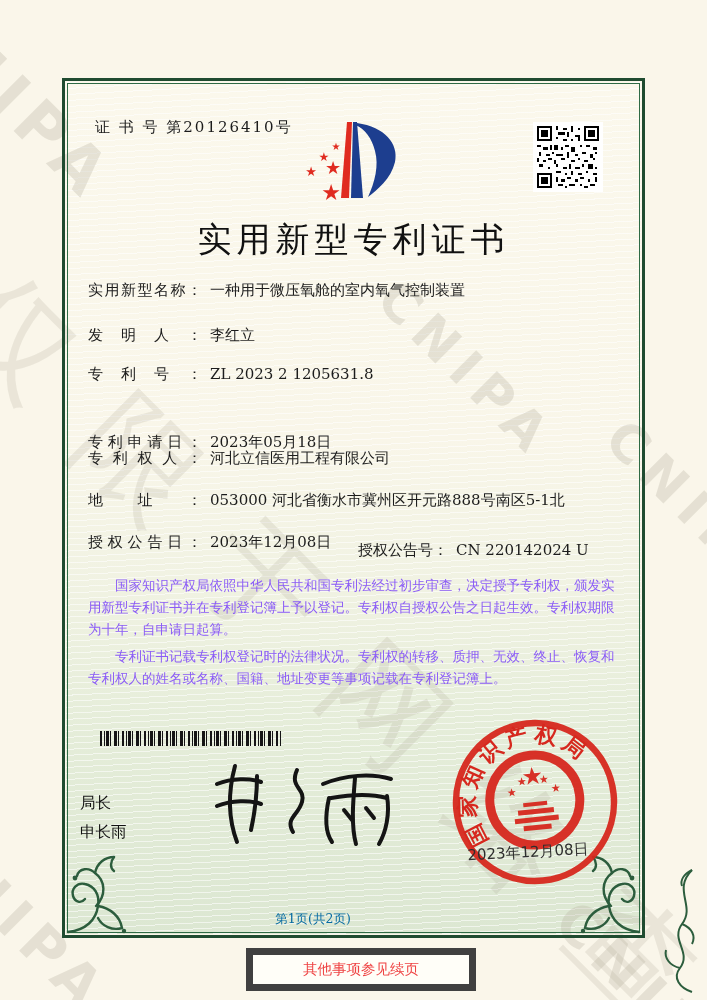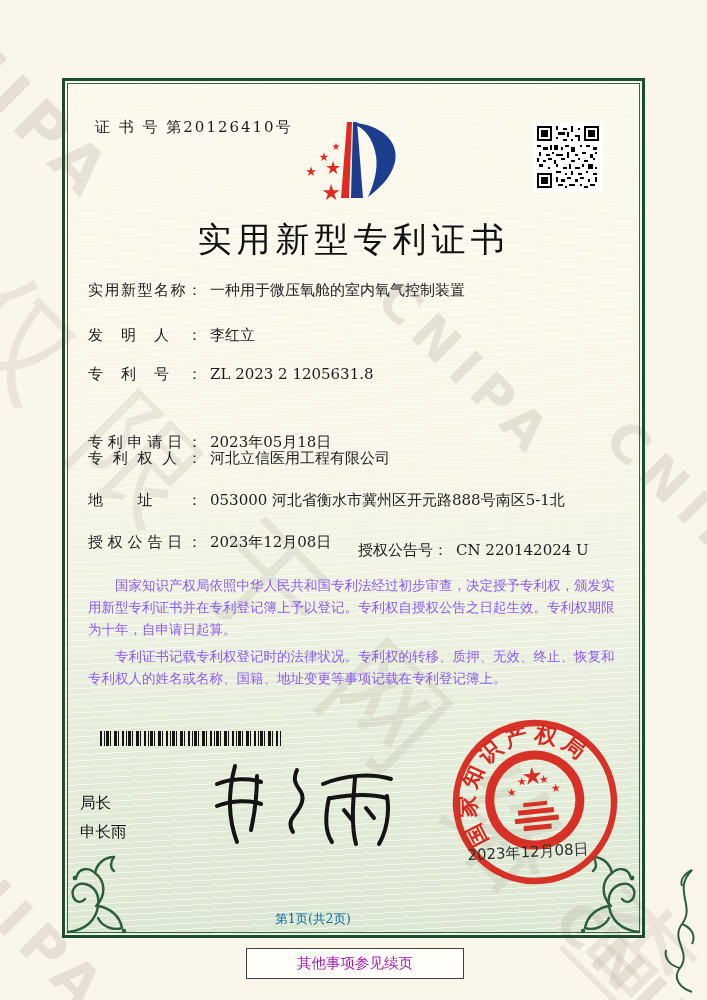--- a/index.html
+++ b/index.html
@@ -39,21 +39,21 @@
       #151515 6px 9px,transparent 9px 10px,#151515 10px 11px,transparent 11px 14px,
       #151515 14px 17px,transparent 17px 18px,#151515 18px 19px,transparent 19px 22px);}
   .director{position:absolute;left:80px;top:789px;font-size:15.5px;line-height:29px;
             font-family:"DejaVu Sans","Liberation Sans",sans-serif;color:#111;}
   .signature{position:absolute;left:205px;top:752px;}
   .seal{position:absolute;left:447px;top:714px;transform:rotate(-6deg);}
   .seal-date{position:absolute;left:458px;top:843px;width:140px;text-align:center;font-size:15px;
              color:#2e2e2e;transform:rotate(-3deg);font-family:"DejaVu Sans","Liberation Sans",sans-serif;}
   .page-info{position:absolute;left:0;top:911px;width:626px;text-align:center;font-size:12.5px;color:#0369a1;}
   .footer-note{position:absolute;left:246px;top:948px;width:216px;height:29px;line-height:29px;
-               background:#fffef8;border:1px solid #404040;text-align:center;font-size:14.5px;color:#a21caf;}
+               background:#fffef8;border:7px solid #404040;text-align:center;font-size:14.5px;color:#ef4444;}
   svg{display:block;}
 </style>
 </head>
 <body>
 
 <div class="page">
 
   <div class="interior">
     <div class="waves"></div>
   </div>

